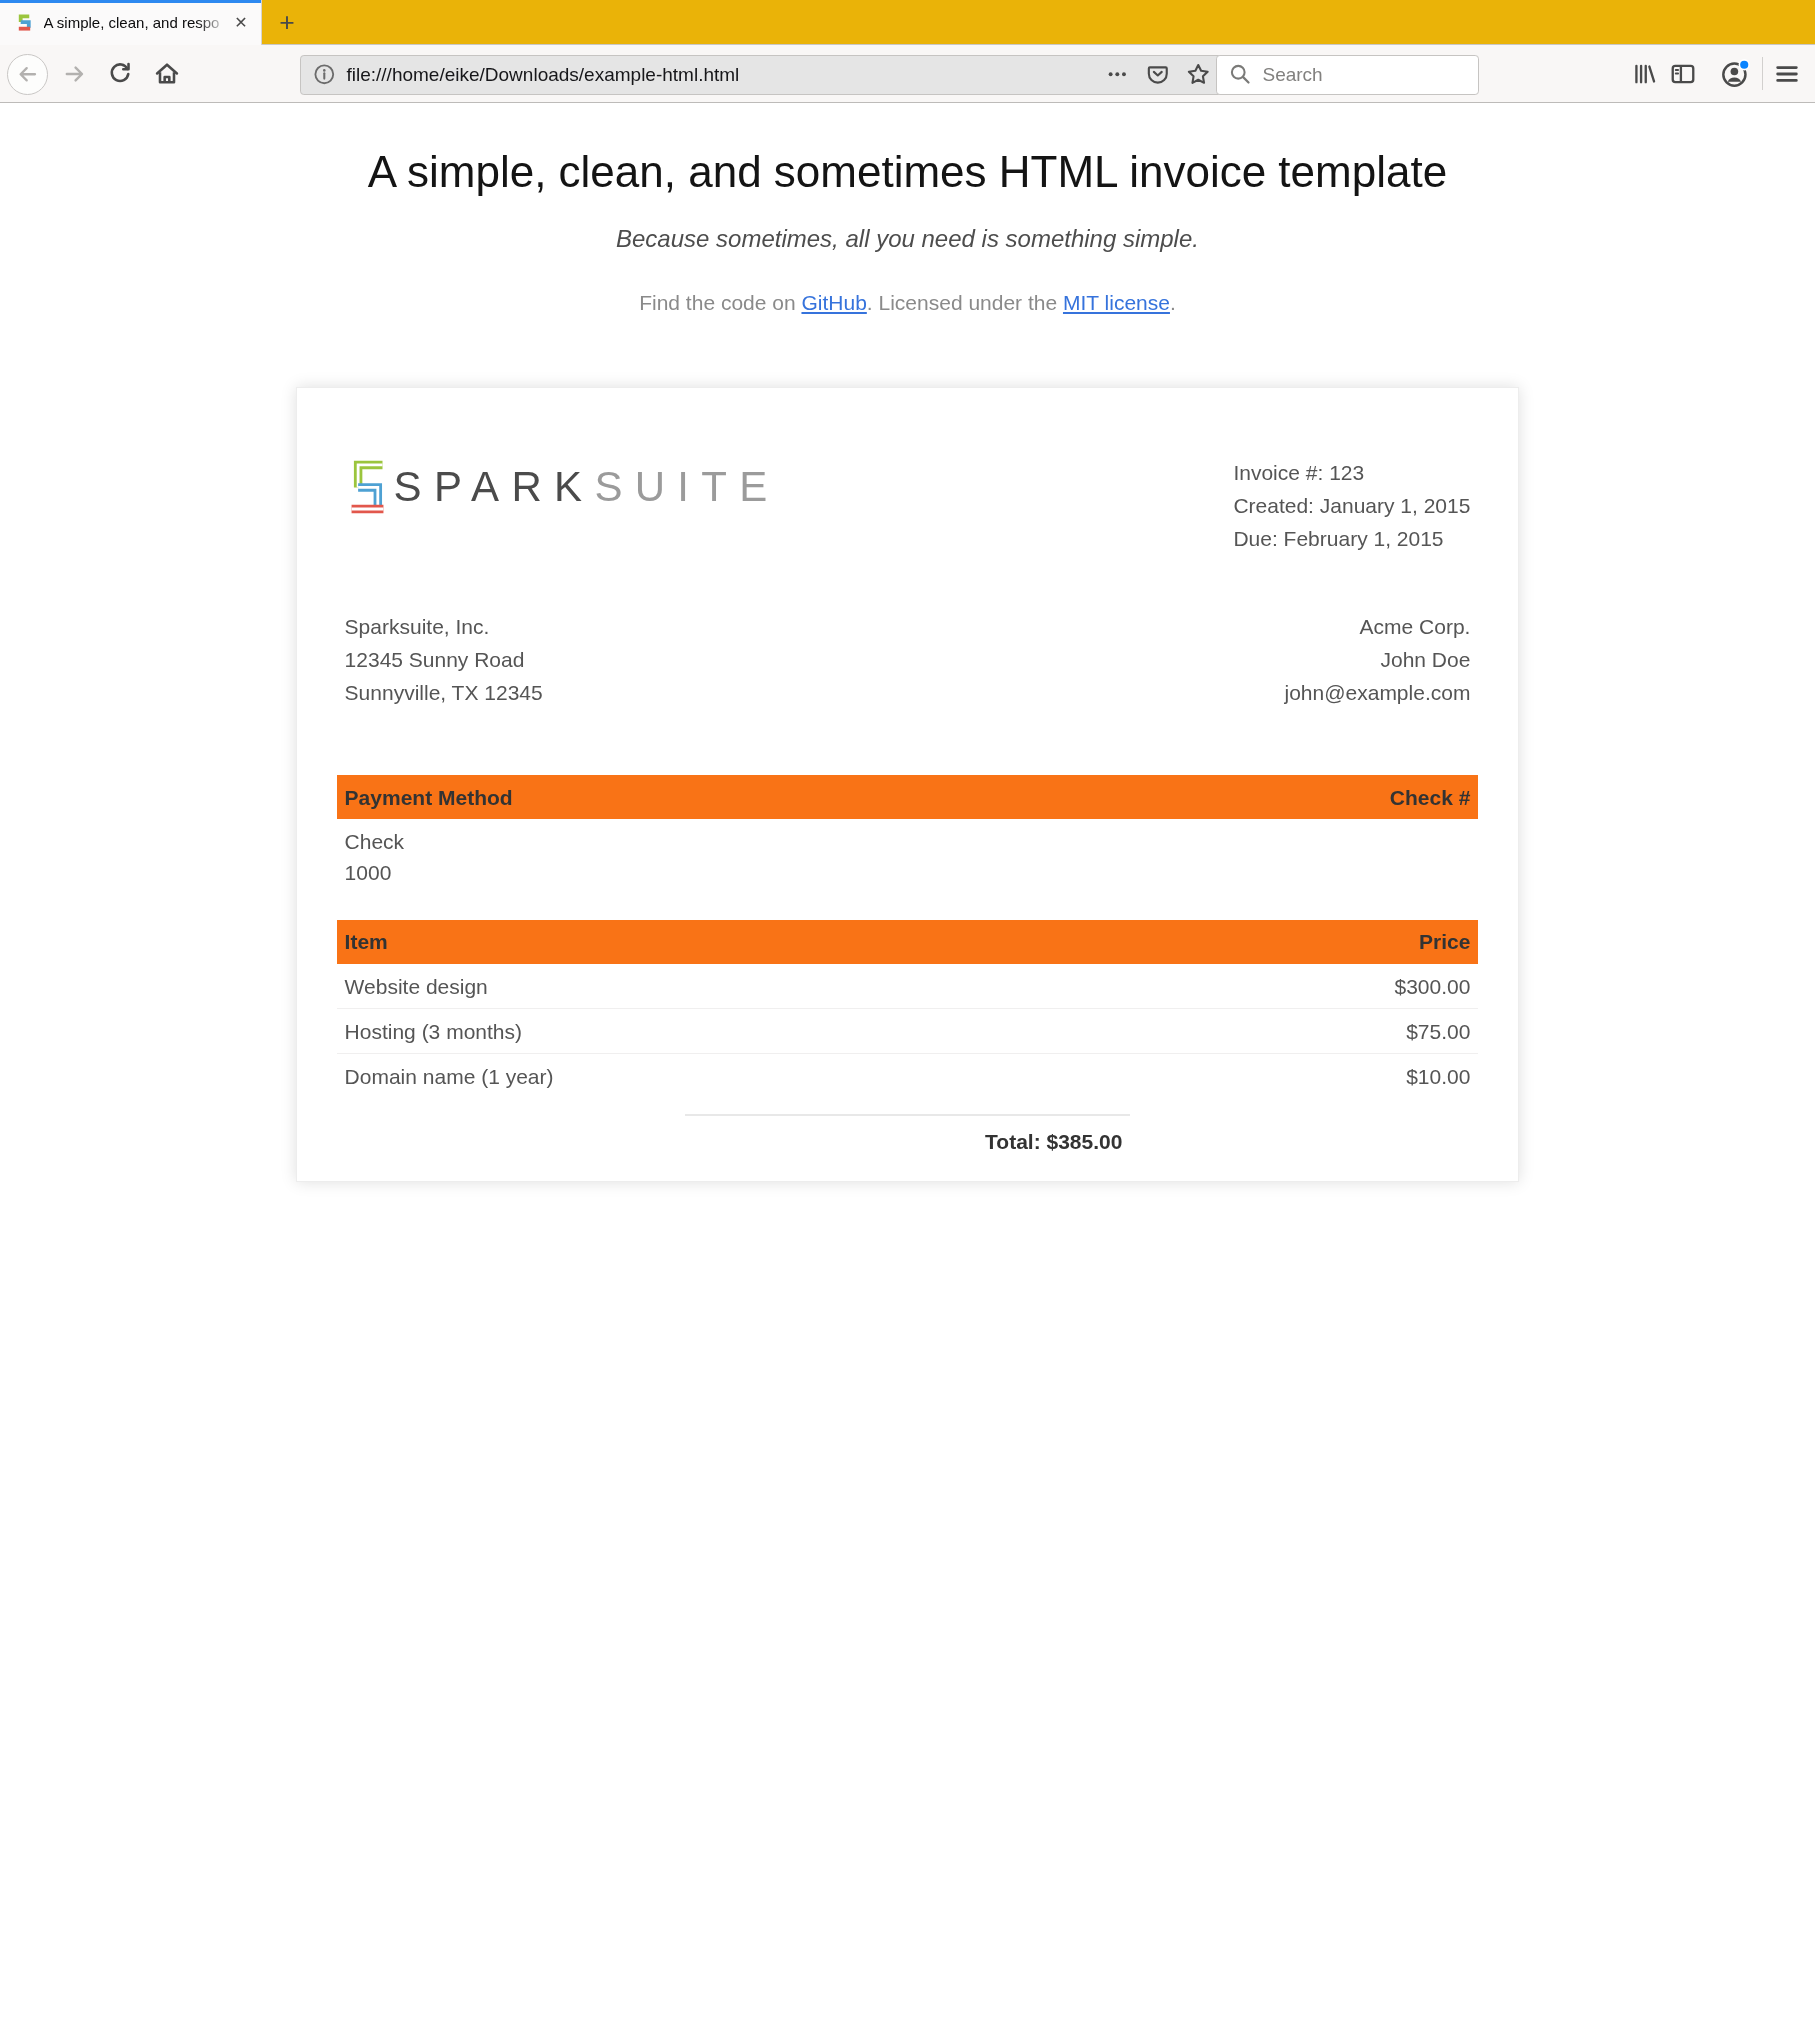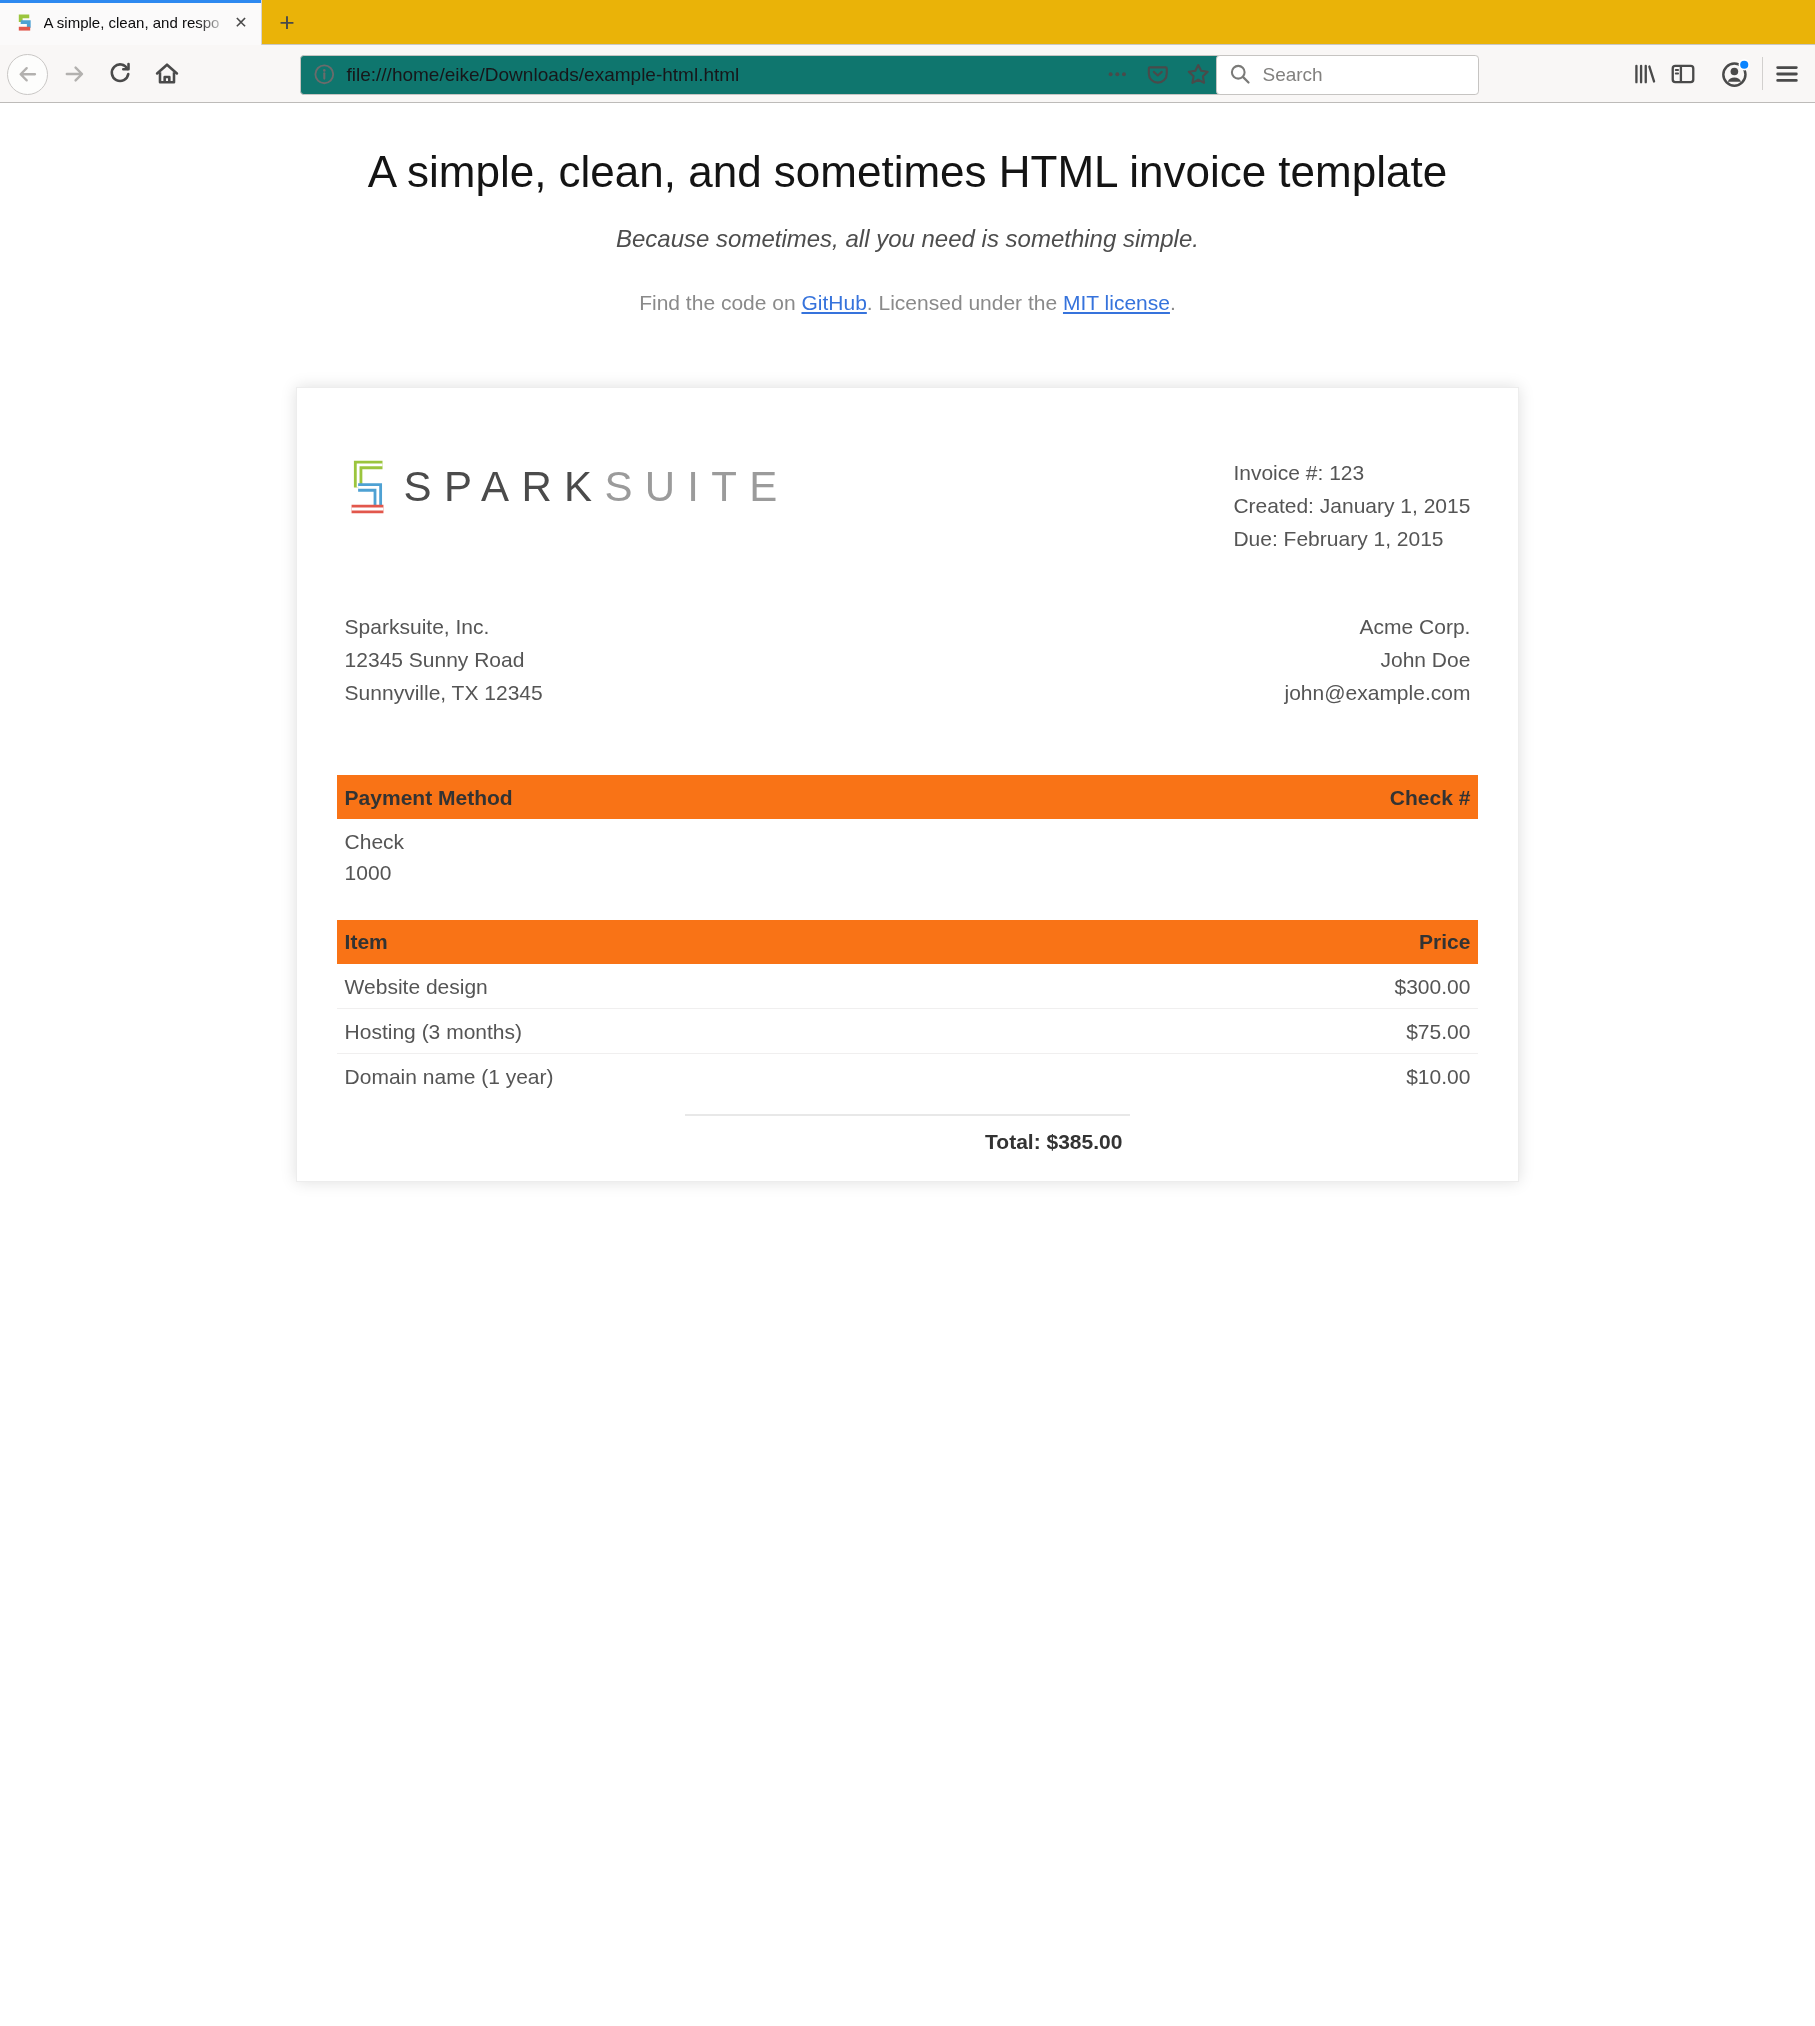--- a/index.html
+++ b/index.html
@@ -23,21 +23,21 @@
   .toolbar { position:relative; width:100%; height:58px; background:#f9f7f6;
              border-bottom:0.9px solid #bdbbb9; }
   .tb-icon { position:absolute; display:flex; align-items:center; justify-content:center; }
   svg.ic { display:block; }
   .back-circle { left:6.6px; top:8.5px; width:41px; height:41px; border:0.9px solid #c9c7c5;
                  border-radius:50%; background:#fdfdfc; }
   .fwd { left:61px; top:15px; width:28px; height:28px; }
   .reload { left:106px; top:15px; width:28px; height:28px; }
   .home { left:153px; top:15px; width:28px; height:28px; }
 
-  .urlbar { position:absolute; left:300px; top:9.5px; width:924px; height:40px; background:#0f766e;
+  .urlbar { position:absolute; left:300px; top:9.5px; width:924px; height:40px; background:#e5e5e5;
             border:0.9px solid #c6c4c2; border-radius:3.8px; display:flex; align-items:center;
             padding:0 11.4px; }
   .url-text { font-size:19px; color:#17171a; margin-left:9.5px; flex:1 1 auto; white-space:nowrap; overflow:hidden; }
   .urlbar-actions { display:flex; align-items:center; gap:15px; flex:0 0 auto; }
 
   .searchbox { position:absolute; left:1216px; top:9.5px; width:263px; height:40px; background:#fff;
                border:0.9px solid #c6c4c2; border-radius:3.8px; display:flex; align-items:center; padding:0 11.4px; }
   .search-placeholder { font-size:19px; color:#82817f; margin-left:9.5px; }
 
   .lib { left:1630px; top:15px; } .sbar { left:1669px; top:15px; }
@@ -49,21 +49,21 @@
   .page-title { padding-top:44px; text-align:center; font-size:44px; font-weight:400; color:#141414; }
   .page-subtitle { margin-top:28px; text-align:center; font-size:24px; font-style:italic; color:#4d4d4d; }
   .find-code { margin-top:38px; text-align:center; font-size:21px; color:#8a8a8a; }
   .find-code a { color:#3673dc; text-decoration:underline; }
 
   .invoice-box { width:1223px; height:795px; margin:72px auto 0; padding:40px;
                  border:0.9px solid #ededed; box-shadow:0 0 15px rgba(0,0,0,.13);
                  color:#555; font-size:21px; }
   .inv-top { margin-top:28px; display:flex; justify-content:space-between; align-items:flex-start;
              padding:0 7.6px; }
-  .logo { display:flex; align-items:center; gap:14px; }
+  .logo { display:flex; align-items:center; gap:4px; }
   .logo-text { font-size:42px; letter-spacing:12.3px; white-space:nowrap; }
   .logo-text .spark { color:#4b4b4b; }
   .logo-text .suite { color:#9b9b9b; }
   .inv-meta { line-height:33px; }
 
   .inv-addresses { margin-top:55px; display:flex; justify-content:space-between; padding:0 7.6px; }
   .addr { line-height:33px; }
   .addr.right { text-align:right; }
 
   .tables { margin-top:66px; }

